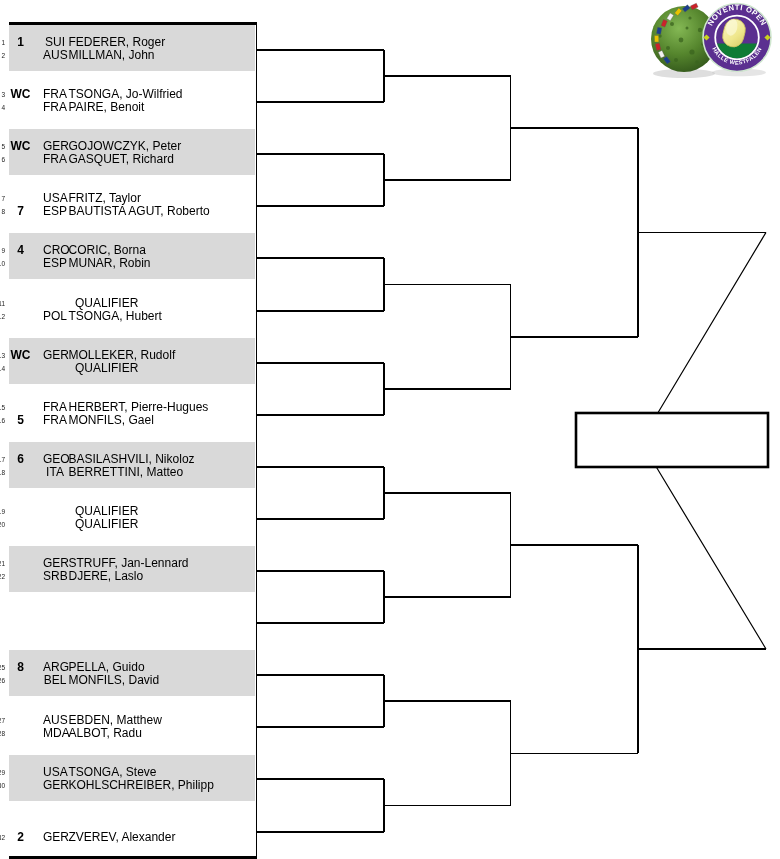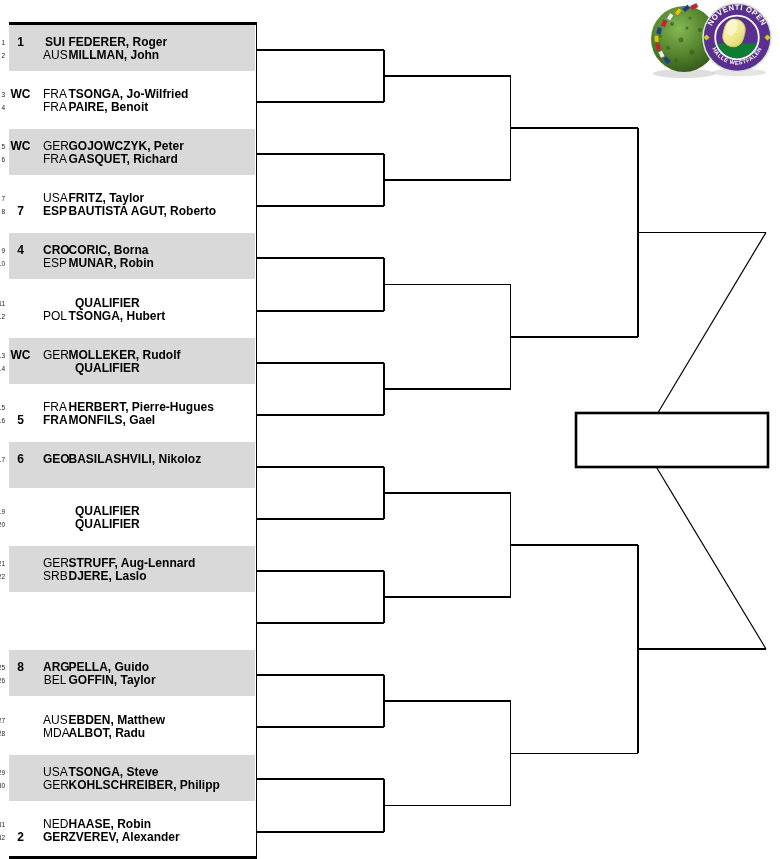--- a/index.html
+++ b/index.html
@@ -8,23 +8,23 @@
     font-family:"Liberation Sans",sans-serif;color:#000;
   }
   .match{position:absolute;left:9px;width:246px;height:46px;}
   .match.shaded{background:var(--shade,#d9d9d9);}
   .prow{position:absolute;left:0;width:100%;height:13.5px;line-height:13.5px;font-size:12px;}
   .prow.r1{top:10.5px}
   .prow.r2{top:24px}
   .ln{position:absolute;left:-20px;width:16px;text-align:right;font-size:6.5px;line-height:14px;color:#222;white-space:nowrap;}
   .tag{position:absolute;left:0;width:23px;text-align:center;font-weight:bold;}
   .cc{position:absolute;left:34px;width:24px;text-align:center;}
-  .nm{position:absolute;left:59.5px;white-space:nowrap;font-weight:bold;}
+  .nm{position:absolute;left:59.5px;white-space:nowrap;}
   .nm.qual{padding-left:6.5px;}
-  .prow.bold .cc,.prow.bold .nm{font-weight:bold;text-align:center;}
+  .prow.bold .cc,.prow.bold .nm{font-weight:normal;text-align:center;}
   svg.overlay{position:absolute;left:0;top:0;pointer-events:none;}
 </style>
 </head>
 <body>
 
 <div class="page">
 
   <div class="match shaded" style="top:25px">
     <div class="prow r1 bold">
       <span class="ln">1</span>
@@ -145,20 +145,26 @@
     </div>
   </div>
 
   <div class="match shaded" style="top:442px">
     <div class="prow r1 bold">
       <span class="ln">17</span>
       <span class="tag">6</span>
       <span class="cc">GEO</span>
       <span class="nm">BASILASHVILI, Nikoloz</span>
     </div>
+    <div class="prow r2">
+      <span class="ln">18</span>
+      <span class="tag"></span>
+      <span class="cc">ITA</span>
+      <span class="nm">BERRETTINI, Matteo</span>
+    </div>
   </div>
 
   <div class="match" style="top:494px">
     <div class="prow r1">
       <span class="ln">19</span>
       <span class="tag"></span>
       <span class="cc"></span>
       <span class="nm qual">QUALIFIER</span>
     </div>
     <div class="prow r2">
@@ -167,21 +173,21 @@
       <span class="cc"></span>
       <span class="nm qual">QUALIFIER</span>
     </div>
   </div>
 
   <div class="match shaded" style="top:546px">
     <div class="prow r1">
       <span class="ln">21</span>
       <span class="tag"></span>
       <span class="cc">GER</span>
-      <span class="nm">STRUFF, Aug-Lennard</span>
+      <span class="nm">STRUFF, Jan-Lennard</span>
     </div>
     <div class="prow r2">
       <span class="ln">22</span>
       <span class="tag"></span>
       <span class="cc">SRB</span>
       <span class="nm">DJERE, Laslo</span>
     </div>
   </div>
 
 
@@ -189,21 +195,21 @@
     <div class="prow r1 bold">
       <span class="ln">25</span>
       <span class="tag">8</span>
       <span class="cc">ARG</span>
       <span class="nm">PELLA, Guido</span>
     </div>
     <div class="prow r2">
       <span class="ln">26</span>
       <span class="tag"></span>
       <span class="cc">BEL</span>
-      <span class="nm">GOFFIN, Taylor</span>
+      <span class="nm">MONFILS, David</span>
     </div>
   </div>
 
   <div class="match" style="top:703px">
     <div class="prow r1">
       <span class="ln">27</span>
       <span class="tag"></span>
       <span class="cc">AUS</span>
       <span class="nm">EBDEN, Matthew</span>
     </div>
@@ -224,26 +230,20 @@
     </div>
     <div class="prow r2">
       <span class="ln">30</span>
       <span class="tag"></span>
       <span class="cc">GER</span>
       <span class="nm">KOHLSCHREIBER, Philipp</span>
     </div>
   </div>
 
   <div class="match" style="top:807px">
-    <div class="prow r1">
-      <span class="ln">31</span>
-      <span class="tag"></span>
-      <span class="cc">NED</span>
-      <span class="nm">HAASE, Robin</span>
-    </div>
     <div class="prow r2 bold">
       <span class="ln">32</span>
       <span class="tag">2</span>
       <span class="cc">GER</span>
       <span class="nm">ZVEREV, Alexander</span>
     </div>
   </div>
 
   <svg class="overlay" width="780" height="859" viewBox="0 0 780 859" aria-hidden="true">
     <defs>

